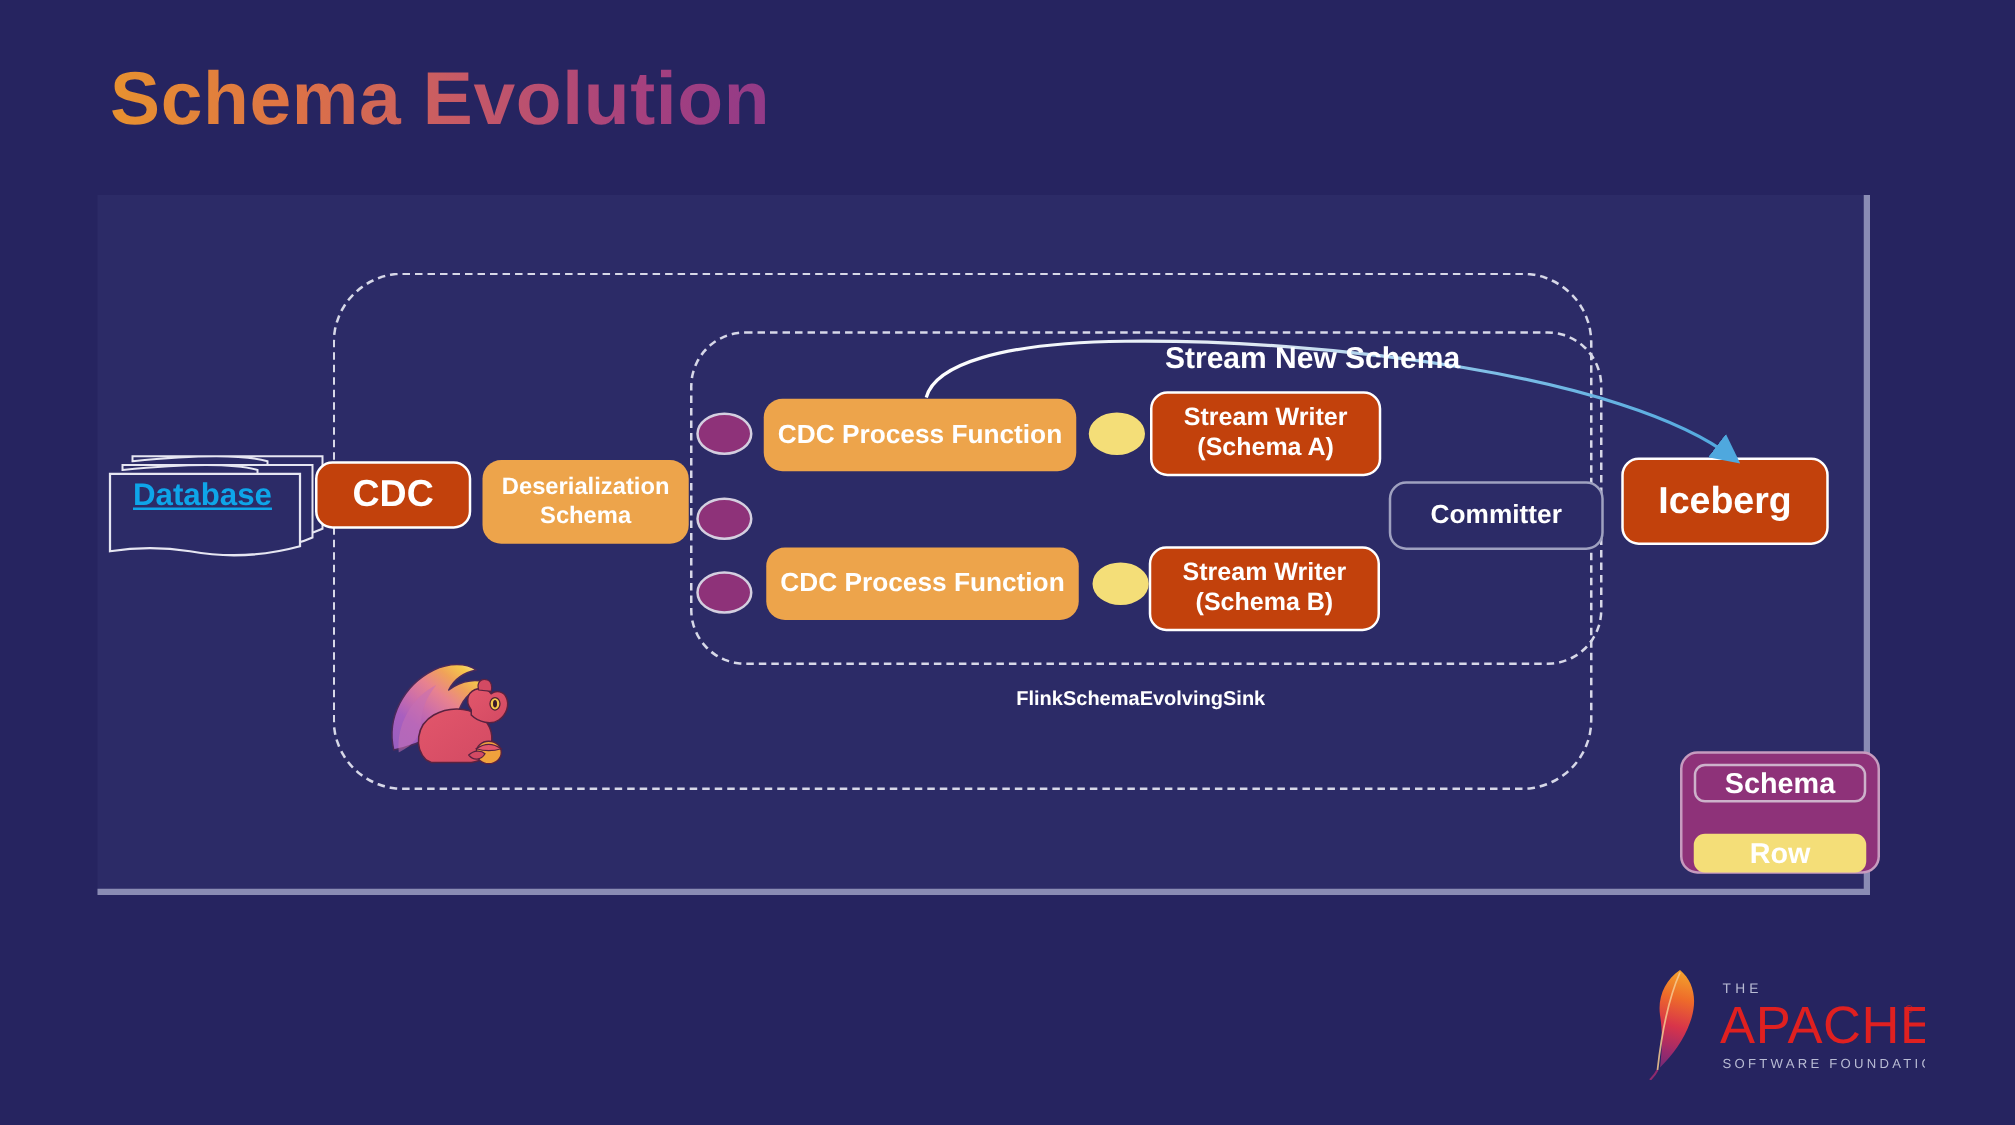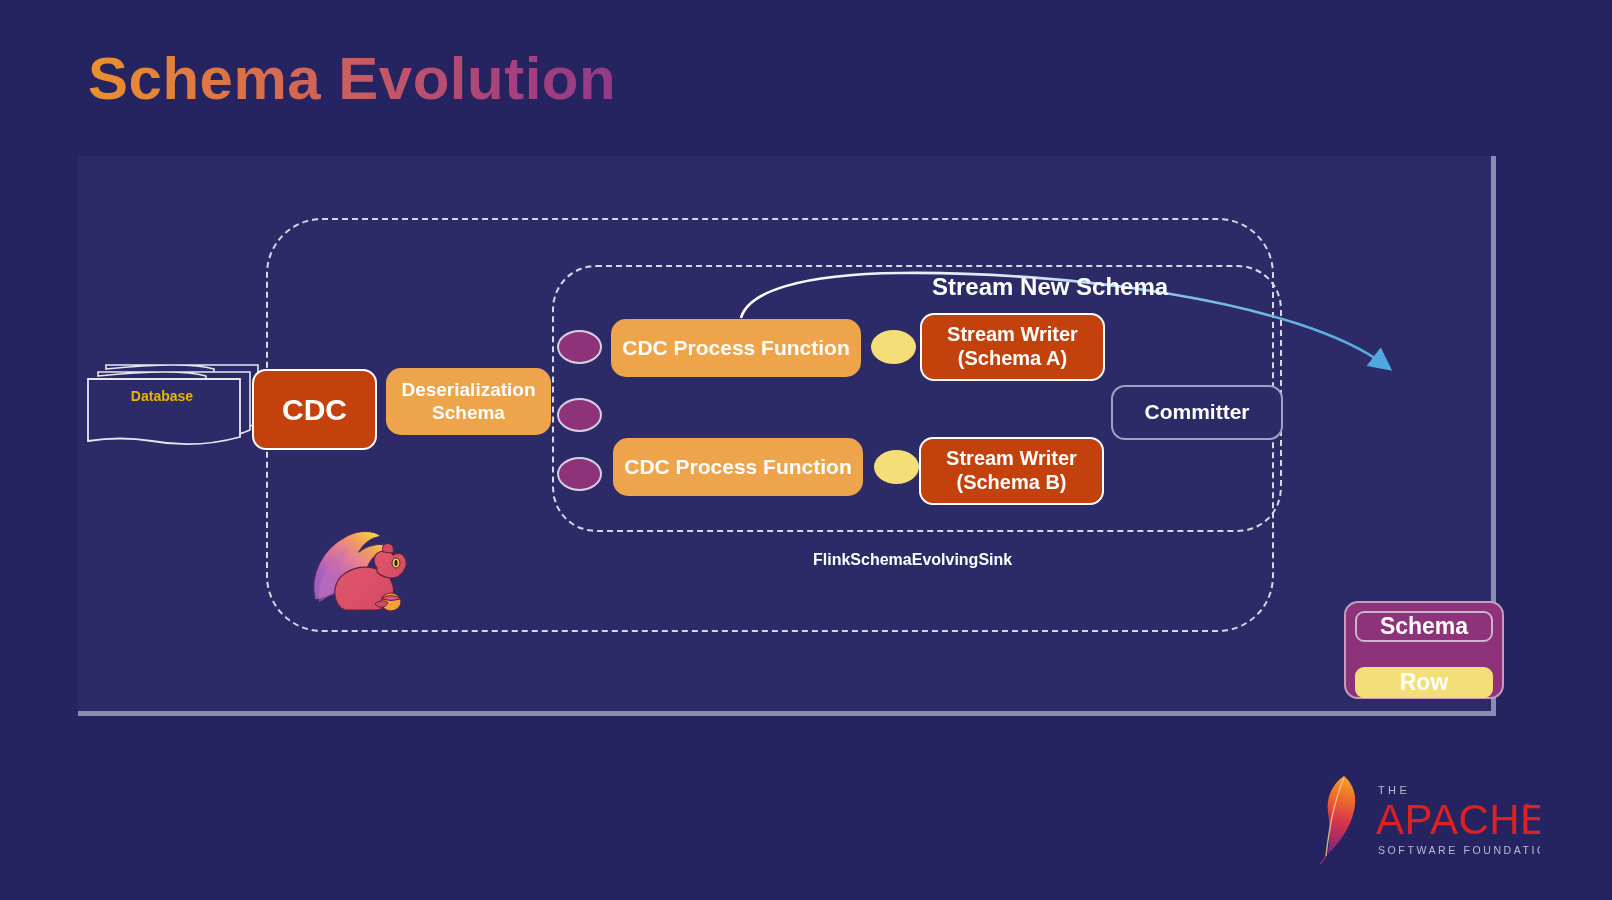--- a/index.html
+++ b/index.html
@@ -92,21 +92,21 @@
     border: 2px solid #9FA1C0;
     border-radius: 14px;
   }
   .node.orange {
     background: #EDA44B;
     border-radius: 15px;
     color: #FFFFFF;
   }
 
   #node-cdc {
-    left: 252px; top: 369px; width: 125px; height: 81px;
+    left: 252px; top: 369px; width: 125px; height: 54px;
     font-size: 30px;
   }
   #node-deser {
     left: 386px; top: 368px; width: 165px; height: 67px;
     font-size: 19px;
   }
   #node-cdcpf-a {
     left: 611px; top: 319px; width: 250px; height: 58px;
     font-size: 21px;
   }
@@ -156,25 +156,26 @@
     position: absolute;
     left: 86px;
     top: 357px;
     width: 190px;
     height: 90px;
   }
   #database .db-label {
     position: absolute;
     left: 0; top: 0; width: 152px; height: 78px;
     display: flex; align-items: center; justify-content: center;
-    color: #eab308;
-    font-size: 14px;
+    color: #0ea5e9;
+    font-size: 25px;
     font-weight: 700;
     z-index: 5;
     pointer-events: none;
+    text-decoration: underline;
   }
 
   
   .plain-label {
     position: absolute;
     color: #FFFFFF;
     font-weight: 700;
     white-space: nowrap;
   }
   #label-commit {
@@ -303,20 +304,23 @@
     <span>
       <span>Stream Writer</span><br>
       <span>(Schema B)</span>
     </span>
   </div>
 
   <div id="node-committer" class="node outline-dim">
     <span>Committer</span>
   </div>
 
+  <div id="node-iceberg" class="node outline">
+    <span>Iceberg</span>
+  </div>
 
   <div id="el-p1" class="ellipse purple"></div>
   <div id="el-p2" class="ellipse purple"></div>
   <div id="el-p3" class="ellipse purple"></div>
   <div id="el-y1" class="ellipse yellow"></div>
   <div id="el-y2" class="ellipse yellow"></div>
 
   <svg id="arrows" viewBox="0 0 1612 900" xmlns="http://www.w3.org/2000/svg">
     <defs>
       <linearGradient id="commitGrad" x1="0" y1="0" x2="1" y2="0">

